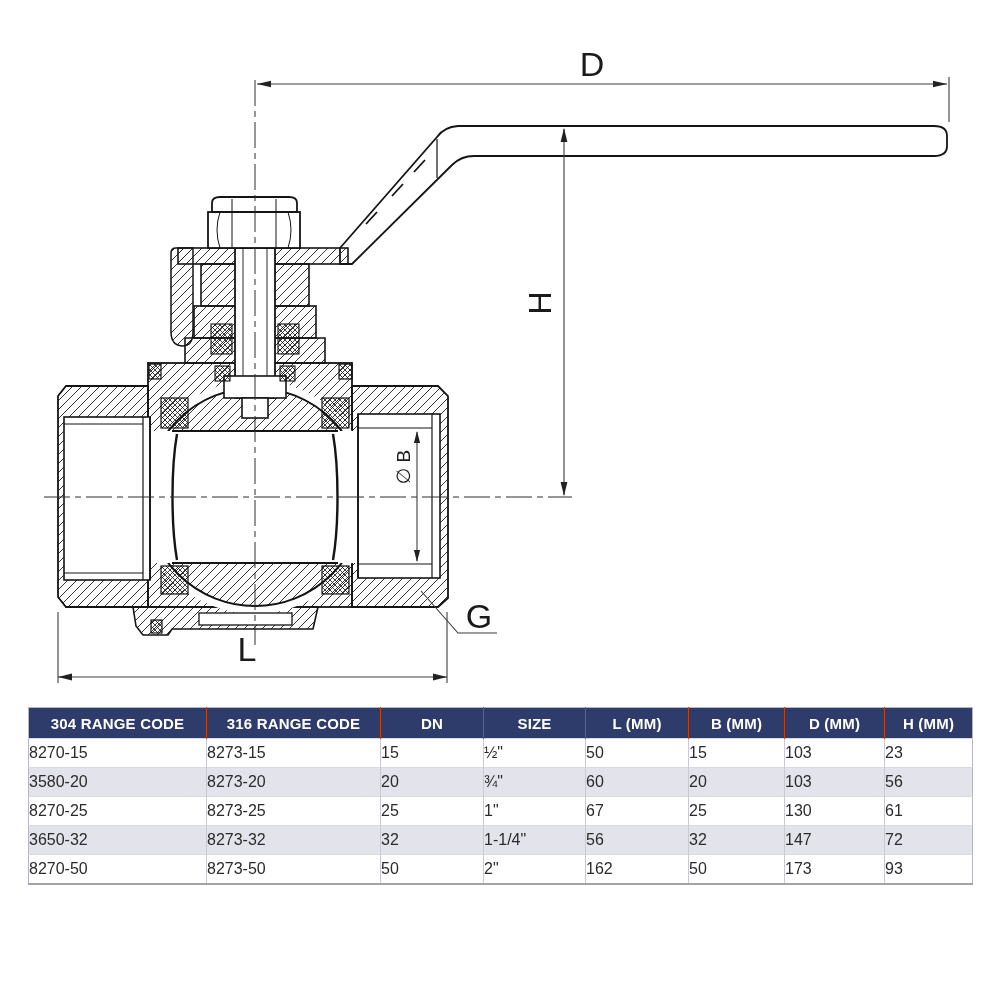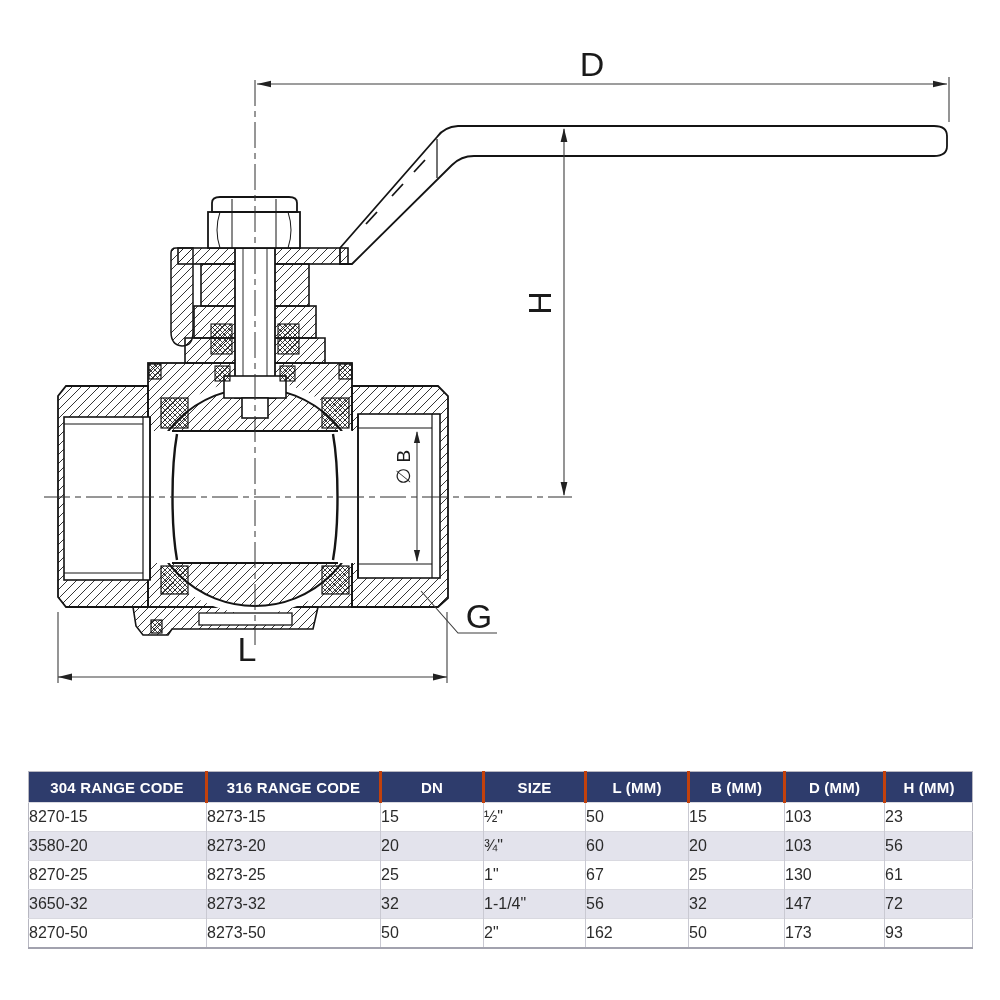--- a/index.html
+++ b/index.html
@@ -1,22 +1,22 @@
 <!DOCTYPE html>
 <html><head>
 <meta charset="utf-8">
 <style>
   html,body{margin:0;padding:0;background:#fff;}
   body{width:1000px;height:1000px;position:relative;font-family:"Liberation Sans",sans-serif;}
   .drawing{position:absolute;top:0;left:0;}
   .dim-label{font-family:"Liberation Sans",sans-serif;fill:#1a1a1a;}
-  .table-wrap{position:absolute;left:28px;top:771px;width:944px;}
+  .table-wrap{position:absolute;left:28px;top:707px;width:944px;}
   table{border-collapse:collapse;width:944px;table-layout:fixed;border:1px solid #b7b7c1;border-bottom:2px solid #a2a2ae;}
   th{background:#2e3c6c;color:#ffffff;font-size:15px;font-weight:bold;height:30px;
-     border-left:3px solid #c2410c;letter-spacing:.2px;padding:0;text-align:center;}
+     border-left:1px solid #c2410c;letter-spacing:.2px;padding:0;text-align:center;}
   th:first-child{border-left:none;}
   td{text-align:left;font-size:16px;color:#2b2b2b;height:28px;padding:0;
      border-left:1px solid #c9c9d2;border-top:1px solid #d9d9e0;}
   td:first-child{border-left:none;}
   tbody tr{background:#ffffff;}
   tbody tr:nth-child(even){background:#e3e3ec;}
 </style>
 </head>
 <body>
 

